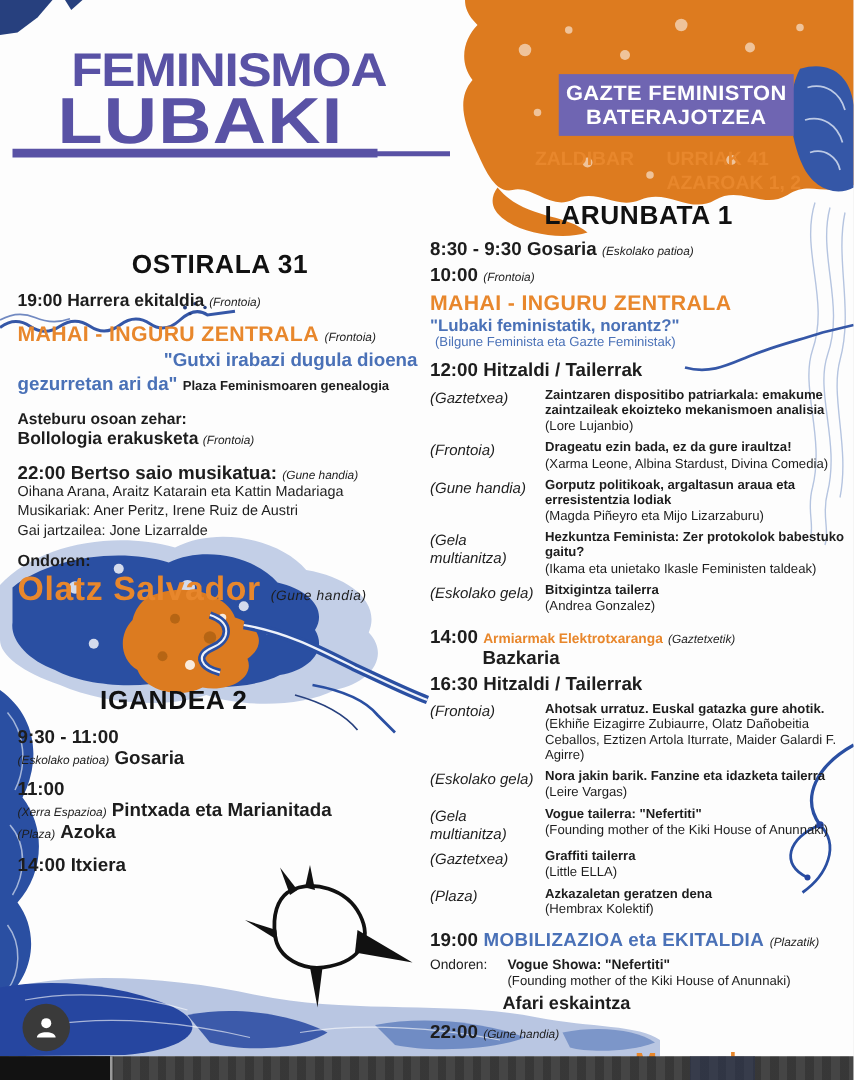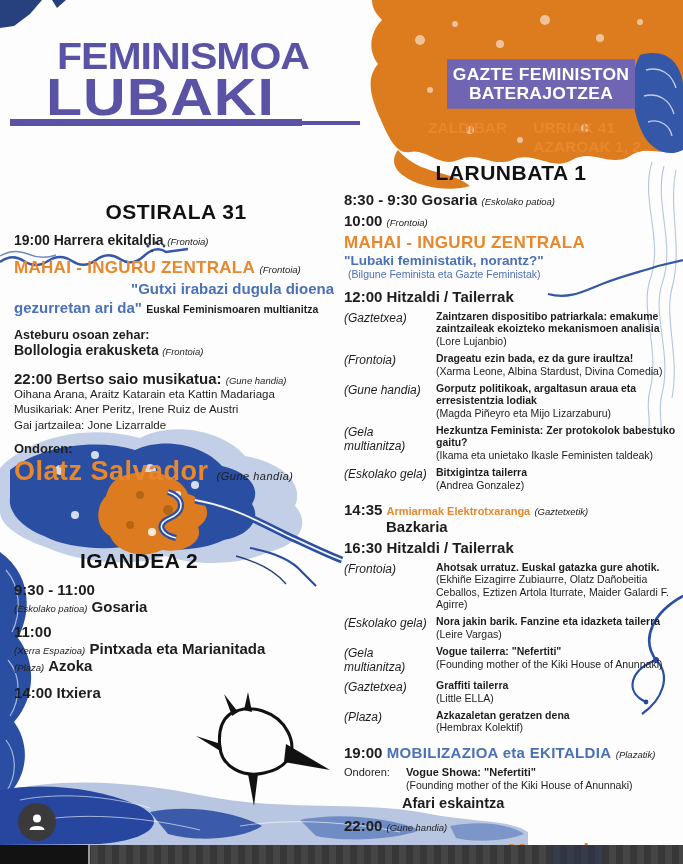--- a/index.html
+++ b/index.html
@@ -214,21 +214,21 @@
   <section class="col" id="fri">
     <h2>OSTIRALA 31</h2>
     <p class="line l14 mt8"><span class="t">19:00</span>
       <span class="t">Harrera ekitaldia</span>
       <i class="v">(Frontoia)</i></p>
     <p class="line mt10"><span class="o mahai">MAHAI - INGURU ZENTRALA</span>
       <i class="v">(Frontoia)</i></p>
     <p class="quote">
       <span class="q1">"Gutxi irabazi dugula dioena</span>
       <span>gezurretan ari da"</span>
-      <span class="qsub">Euskal Feminismoaren multianitza</span>
+      <span class="qsub">Plaza Feminismoaren genealogia</span>
     </p>
     <p class="line mt10" style="font-size:12.5px"><span class="t">Asteburu osoan zehar:</span><br>
       <span class="t l14">Bollologia erakusketa</span>
       <i class="v">(Frontoia)</i></p>
     <p class="line l15 mt12"><span class="t">22:00</span>
       <span class="t">Bertso saio musikatua:</span>
       <i class="v">(Gune handia)</i></p>
     <p class="line small">
       <span>Oihana Arana, Araitz Katarain eta Kattin Madariaga</span><br>
       <span>Musikariak: Aner Peritz, Irene Ruiz de Austri</span><br>
@@ -292,21 +292,21 @@
         </div>
       </div>
     <div class="ws">
         <i class="wv">(Eskolako gela)</i>
         <div>
           <b class="wt">Bitxigintza tailerra</b>
           <div class="ww">(Andrea Gonzalez)</div>
         </div>
       </div>
 
-    <p class="line l15 mt10"><span class="t">14:35</span>
+    <p class="line l15 mt10"><span class="t">14:00</span>
       <span class="o" style="font-size:11px">Armiarmak Elektrotxaranga</span>
       <i class="v">(Gaztetxetik)</i></p>
     <p class="line l15" style="padding-left:42px"><span class="t">Bazkaria</span></p>
     <p class="line l15 mt4"><span class="t">16:30 Hitzaldi / Tailerrak</span></p>
 
     <div class="ws">
         <i class="wv">(Frontoia)</i>
         <div>
           <b class="wt">Ahotsak urratuz. Euskal gatazka gure ahotik.</b>
           <div class="ww">(Ekhiñe Eizagirre Zubiaurre, Olatz Dañobeitia Ceballos, Eztizen Artola Iturrate, Maider Galardi F. Agirre)</div>

